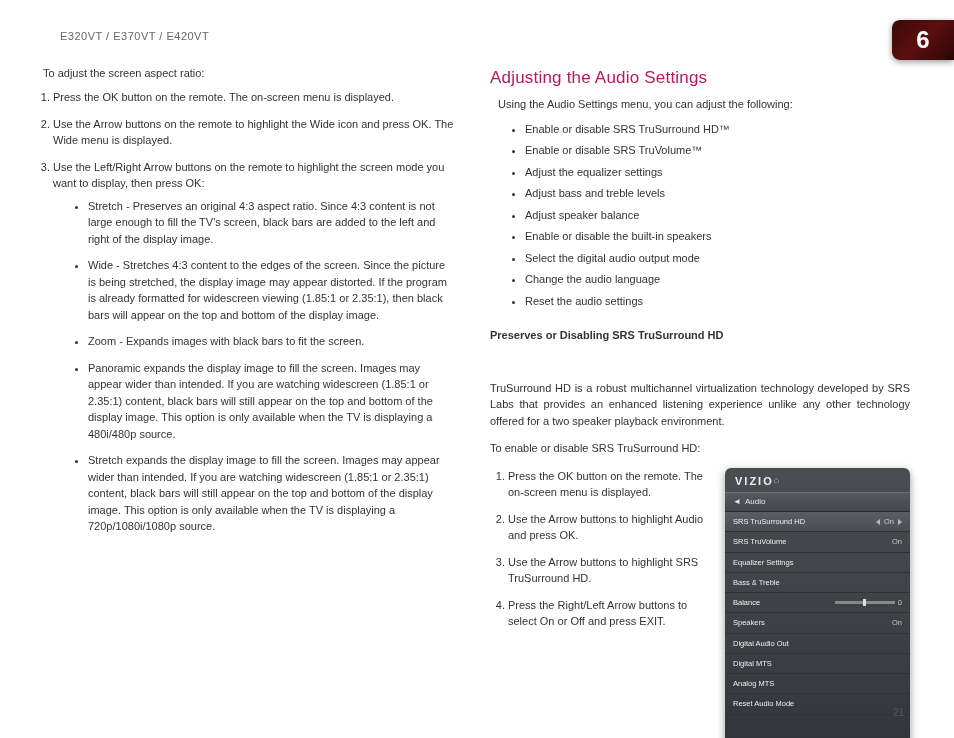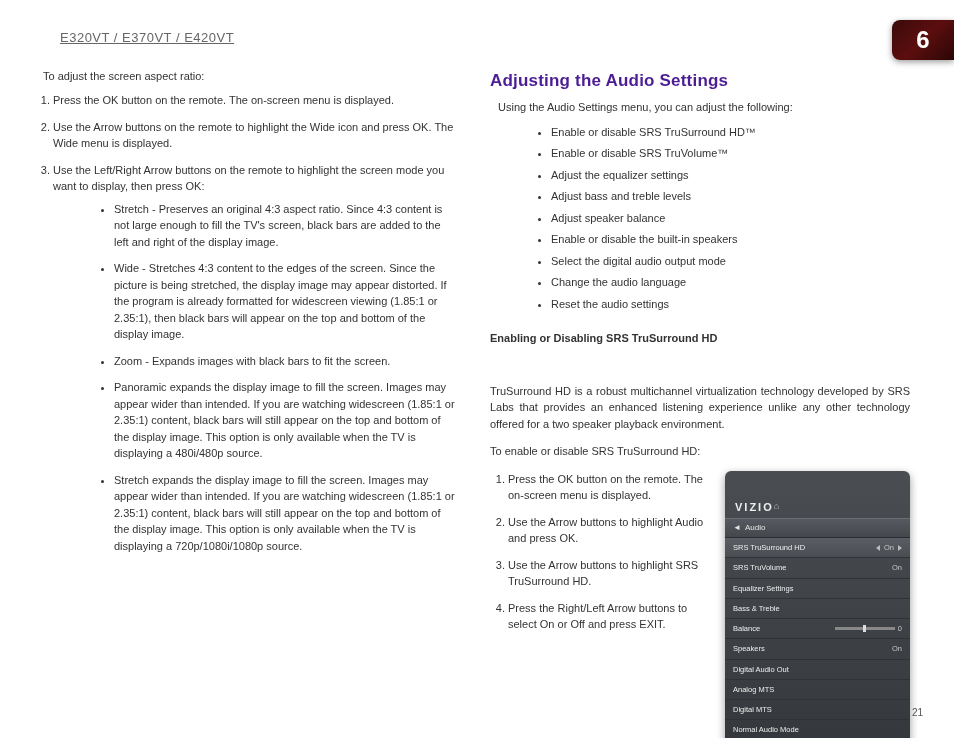--- a/index.html
+++ b/index.html
@@ -14,21 +14,21 @@
   height: 738px;
   position: relative;
   padding: 28px 35px 25px 35px;
 }
 .header {
   display: flex;
   justify-content: space-between;
   align-items: flex-start;
   margin-bottom: 20px;
 }
-.model-header { font-size: 13px; color: #666; margin-left: 25px; letter-spacing: 0.5px; text-decoration: underline; }
+.model-header { font-size: 11px; color: #666; margin-left: 25px; letter-spacing: 0.5px; }
 .chapter-badge {
   position: absolute;
   top: 20px;
   right: 0;
   width: 62px;
   height: 40px;
   background: linear-gradient(135deg, #3a0a0a 0%, #5c0e0e 50%, #2a0606 100%);
   border-radius: 8px 0 0 8px;
   display: flex;
   align-items: center;
@@ -38,52 +38,51 @@
   font-weight: bold;
   box-shadow: 0 2px 6px rgba(0,0,0,0.4);
 }
 .content { display: flex; gap: 35px; }
 .col { flex: 1; min-width: 0; }
 .col-left { max-width: 420px; }
 .col-right { max-width: 420px; }
 .section-title {
   font-family: "Arial Narrow", Arial, sans-serif;
   font-size: 17px;
-  font-weight: 700;
+  font-weight: 400;
   margin: 0 0 6px 0;
-  color: #4c1d95;
+  color: #be185d;
   letter-spacing: 0.2px;
 }
 .intro { margin: 0 0 8px 8px; }
 .sub-heading { font-weight: bold; font-size: 11px; margin: 18px 0 6px 0; }
 ol.numbered { margin: 0 0 10px 0; padding-left: 18px; }
 ol.numbered > li { margin-bottom: 10px; }
 ul.bullets { list-style: disc; margin: 6px 0 10px 0; padding-left: 35px; }
-ul.bullets > li { margin-bottom: 10px; margin-left: 26px; }
+ul.bullets > li { margin-bottom: 10px; }
 ul.bullets.tight > li { margin-bottom: 5px; }
 .b { font-weight: normal; }
 .justify { text-align: justify; margin-top: 36px; }
 .right-body { display: flex; gap: 12px; align-items: flex-start; }
 .right-body ol { flex: 1; }
 .menu-panel {
   width: 185px;
   background: linear-gradient(180deg, #4a4d52 0%, #3a3d42 60%, #2e3134 100%);
   border-radius: 6px;
   flex-shrink: 0;
   font-size: 8px;
   color: #e6e6e6;
   overflow: hidden;
   box-shadow: 0 3px 8px rgba(0,0,0,0.4);
 }
 .menu-top {
   padding: 5px 10px 3px;
   display: flex;
   justify-content: flex-start;
   align-items: center;
-  margin-top: 23px;
 }
 .menu-logo { font-family: "Arial", sans-serif; font-weight: bold; letter-spacing: 2px; font-size: 11px; color: #eee; }
 .menu-home { font-size: 9px; color: #ccc; }
 .menu-breadcrumb {
   background: linear-gradient(180deg, #565a60, #44474c);
   padding: 3px 8px;
   font-size: 8px;
   border-top: 1px solid #6a6e74;
   border-bottom: 1px solid #2a2c2f;
   display: flex;
@@ -104,21 +103,21 @@
 .menu-row .val { color: #c8c8c8; font-size: 7.5px; }
 .menu-row .spacer { flex: 1; }
 .tri-l, .tri-r { width: 0; height: 0; border-top: 3px solid transparent; border-bottom: 3px solid transparent; }
 .tri-l { border-right: 4px solid #bbb; margin-right: 4px; }
 .tri-r { border-left: 4px solid #bbb; margin-left: 4px; }
 .slider-track {
   width: 60px; height: 3px; background: #888; position: relative; margin: 0 3px;
 }
 .slider-thumb { position: absolute; left: 28px; top: -2px; width: 3px; height: 7px; background: #ddd; }
 .menu-help { padding: 8px 10px 14px; font-size: 7.5px; line-height: 1.3; color: #ddd; margin-top: 20px; }
-.page-num { position: absolute; right: 31px; bottom: 18px; font-size: 10px; color: #555; }
+.page-num { position: absolute; right: 50px; bottom: 18px; font-size: 10px; color: #555; }
 </style>
 </head>
 <body>
 
 <div class="header">
   <div class="model-header">E320VT / E370VT / E420VT</div>
 </div>
 <div class="chapter-badge">6</div>
 
 <div class="content">
@@ -152,21 +151,21 @@
       <li>Enable or disable SRS TruVolume™</li>
       <li>Adjust the equalizer settings</li>
       <li>Adjust bass and treble levels</li>
       <li>Adjust speaker balance</li>
       <li>Enable or disable the built-in speakers</li>
       <li>Select the digital audio output mode</li>
       <li>Change the audio language</li>
       <li>Reset the audio settings</li>
     </ul>
 
-    <p class="sub-heading">Enabling or Disabling SRS TruSurround HD</p>
+    <p class="sub-heading">Preserves or Disabling SRS TruSurround HD</p>
     <p class="justify">TruSurround HD is a robust multichannel virtualization technology developed by SRS Labs that provides an enhanced listening experience unlike any other technology offered for a two speaker playback environment.</p>
     <p>To enable or disable SRS TruSurround HD:</p>
 
     <div class="right-body">
       <ol class="numbered">
         <li>
           <span>Press the </span><span class="b">OK</span><span> button on the remote. The on-screen menu is displayed.</span>
         </li>
         <li>
           <span>Use the </span><span class="b">Arrow</span><span> buttons to highlight </span><span class="b">Audio</span><span> and press </span><span class="b">OK</span><span>.</span>
@@ -216,27 +215,27 @@
         </div>
         <div class="menu-row">
           <span>Speakers</span>
             <span class="spacer"></span>
             <span class="val">On</span>
         </div>
         <div class="menu-row">
           <span>Digital Audio Out</span>
         </div>
         <div class="menu-row">
+          <span>Digital MTS</span>
+        </div>
+        <div class="menu-row">
           <span>Analog MTS</span>
         </div>
         <div class="menu-row">
-          <span>Digital MTS</span>
-        </div>
-        <div class="menu-row">
-          <span>Normal Audio Mode</span>
+          <span>Reset Audio Mode</span>
         </div>
         <div class="menu-help">
           <div>Turn SRS TruSurround HD On or Off.</div>
           <div>If OFF is selected,Equalizer settings are available.</div>
         </div>
       </div>
     </div>
   </div>
 </div>
 

